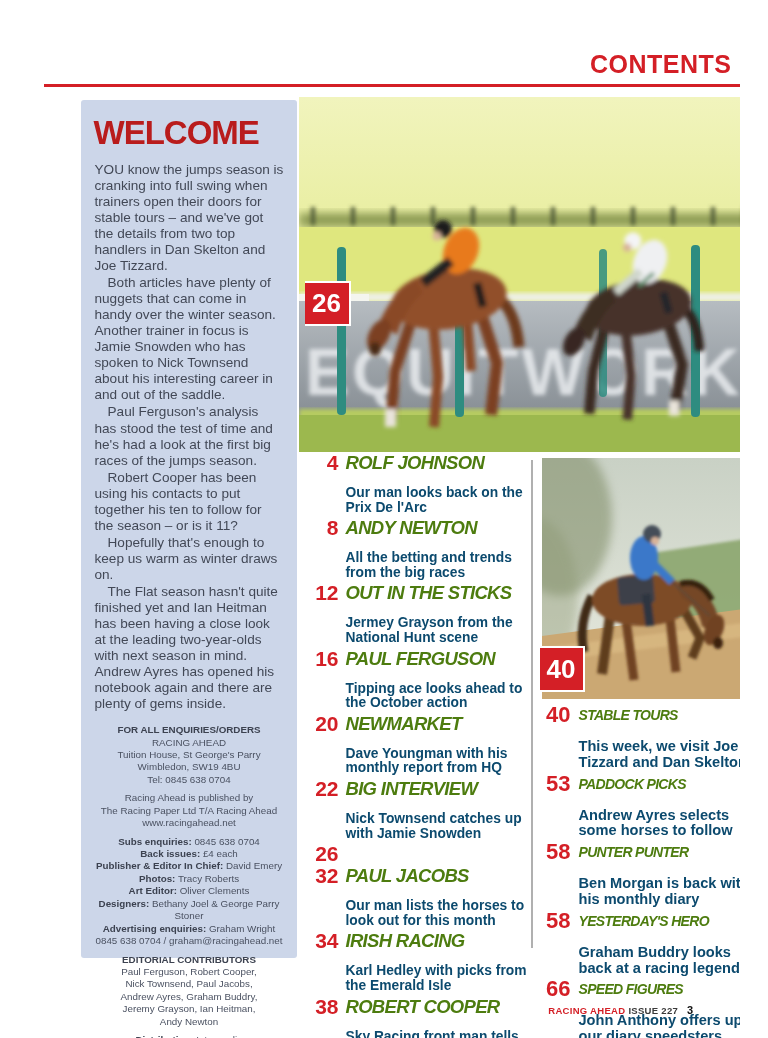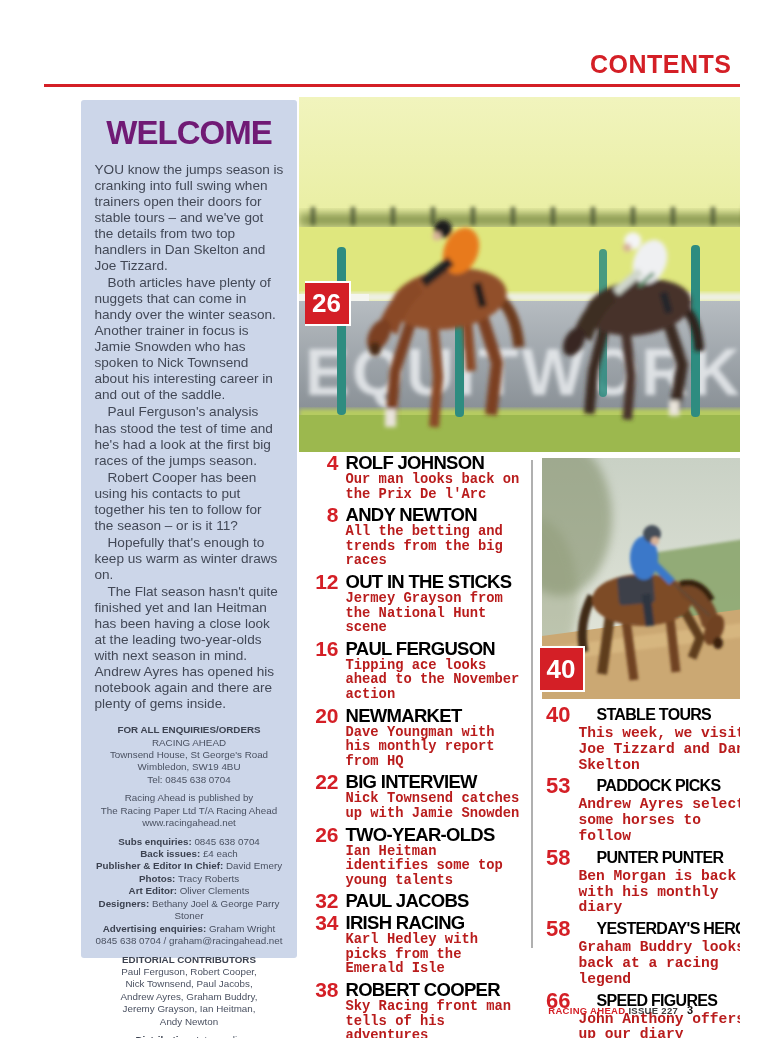--- a/index.html
+++ b/index.html
@@ -20,21 +20,21 @@
   .header-rule{
     position:absolute;top:84px;left:15px;width:702px;height:3px;background:var(--accent);
   }
   
   .welcome-box{
     position:absolute;left:52px;top:100px;width:216px;height:858px;
     background:var(--welcome-bg);border-radius:3px;color:#3e4452;box-sizing:border-box;
     padding:12px 12px 0 13px;
   }
   .welcome-heading{
-    text-align:center;font-size:33px;font-weight:bold;color:#701a75;
+    font-size:33px;font-weight:bold;color:#b91c1c;
     letter-spacing:-1px;margin:2px 0 10px 0;
   }
   .welcome-body p{
     margin:1px;font-size:13.6px;line-height:1.18;color:#424856;
   }
   .welcome-body p + p{text-indent:13px;}
   .masthead{
     margin-top:12px;text-align:center;font-size:9.8px;line-height:1.27;color:#4a5161;
   }
   .masthead .block{margin-bottom:6px;}
@@ -54,26 +54,26 @@
   .toc-side{position:absolute;left:506px;top:705px;width:220px;}
   .toc-entry{display:flex;margin-bottom:3px;}
   .toc-num{
     flex:none;text-align:right;font-weight:bold;color:var(--accent);
     font-size:21px;line-height:19px;
   }
   .toc-main .toc-num{width:27px;margin-right:7px;}
   .toc-side .toc-num{width:36px;margin-right:8px;font-size:22px;line-height:20px;}
   .toc-body{flex:1;}
   .toc-title{
-    font-size:18.5px;font-weight:bold;letter-spacing:-0.7px;color:#000000;line-height:19px;
-  }
-  .toc-side .toc-title{font-size:16px;line-height:20px;margin-left:18px;}
+    font-size:18.5px;font-weight:bold;letter-spacing:-0.7px;color:#4d7c0f;line-height:19px;font-style:italic;
+  }
+  .toc-side .toc-title{font-size:14px;line-height:20px;}
   .toc-desc{
-    font-family:Liberation Mono, monospace;font-weight:bold;font-size:13.8px;
-    line-height:14.6px;color:#b91c1c;margin-top:1px;
+    font-family:Liberation Sans, sans-serif;font-weight:bold;font-size:13.8px;
+    line-height:14.6px;color:#0c4a6e;margin-top:14px;
   }
   .toc-side .toc-desc{font-size:14.6px;line-height:15.8px;}
   .column-divider{
     position:absolute;left:502px;top:460px;width:2px;height:488px;background:#b0b0b0;
   }
   
   .footer{
     position:absolute;top:961px;right:46px;font-size:9.5px;letter-spacing:0.3px;
     display:flex;align-items:baseline;
   }
@@ -97,21 +97,21 @@
       <p>Paul Ferguson's analysis has stood the test of time and he's had a look at the first big races of the jumps season.</p>
       <p>Robert Cooper has been using his contacts to put together his ten to follow for the season – or is it 11?</p>
       <p>Hopefully that's enough to keep us warm as winter draws on.</p>
       <p>The Flat season hasn't quite finished yet and Ian Heitman has been having a close look at the leading two-year-olds with next season in mind. Andrew Ayres has opened his notebook again and there are plenty of gems inside.</p>
     </div>
 
     <div class="masthead">
       <div class="block">
         <div class="bold">FOR ALL ENQUIRIES/ORDERS</div>
         <div>RACING AHEAD</div>
-        <div>Townsend House, St George's Road</div>
+        <div>Tuition House, St George's Parry</div>
         <div>Wimbledon, SW19 4BU</div>
         <div>Tel: 0845 638 0704</div>
       </div>
       <div class="block">
         <div>Racing Ahead is published by</div>
         <div>The Racing Paper Ltd T/A Racing Ahead</div>
         <div>www.racingahead.net</div>
       </div>
       <div class="block">
         <div><span class="bold">Subs enquiries:</span><span> 0845 638 0704</span></div>
@@ -244,48 +244,45 @@
       <div class="toc-num">12</div>
       <div class="toc-body">
           <div class="toc-title">OUT IN THE STICKS</div>
       <div class="toc-desc">Jermey Grayson from the National Hunt scene</div>
         </div>
     </div>
     <div class="toc-entry">
       <div class="toc-num">16</div>
       <div class="toc-body">
           <div class="toc-title">PAUL FERGUSON</div>
-      <div class="toc-desc">Tipping ace looks ahead to the November action</div>
+      <div class="toc-desc">Tipping ace looks ahead to the October action</div>
         </div>
     </div>
     <div class="toc-entry">
       <div class="toc-num">20</div>
       <div class="toc-body">
           <div class="toc-title">NEWMARKET</div>
       <div class="toc-desc">Dave Youngman with his monthly report from HQ</div>
         </div>
     </div>
     <div class="toc-entry">
       <div class="toc-num">22</div>
       <div class="toc-body">
           <div class="toc-title">BIG INTERVIEW</div>
       <div class="toc-desc">Nick Townsend catches up with Jamie Snowden</div>
         </div>
     </div>
     <div class="toc-entry">
       <div class="toc-num">26</div>
-      <div class="toc-body">
-          <div class="toc-title">TWO-YEAR-OLDS</div>
-      <div class="toc-desc">Ian Heitman identifies some top young talents</div>
-        </div>
     </div>
     <div class="toc-entry">
       <div class="toc-num">32</div>
       <div class="toc-body">
           <div class="toc-title">PAUL JACOBS</div>
+      <div class="toc-desc">Our man lists the horses to look out for this month</div>
         </div>
     </div>
     <div class="toc-entry">
       <div class="toc-num">34</div>
       <div class="toc-body">
           <div class="toc-title">IRISH RACING</div>
       <div class="toc-desc">Karl Hedley with picks from the Emerald Isle</div>
         </div>
     </div>
     <div class="toc-entry">

